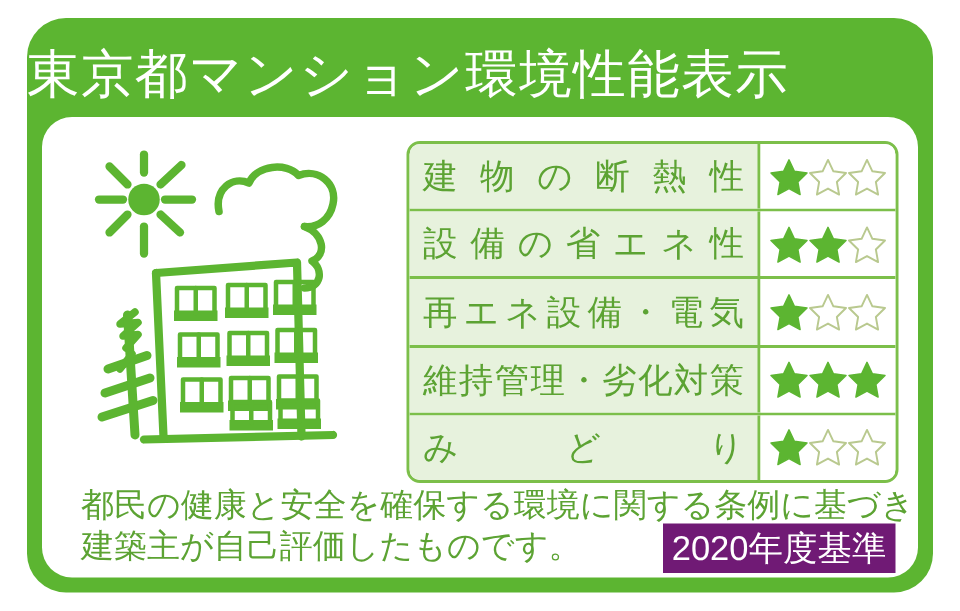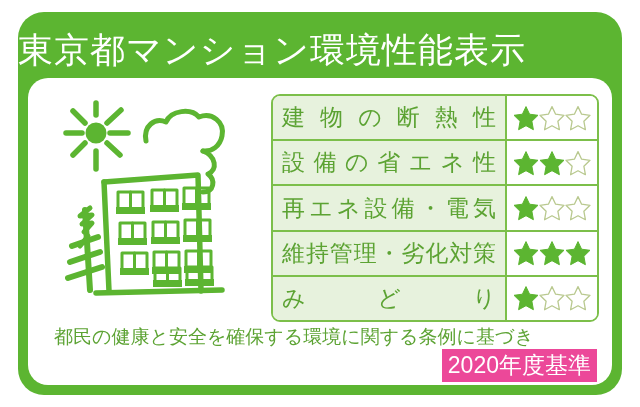--- a/index.html
+++ b/index.html
@@ -130,29 +130,29 @@
   
   #footer {
     position: absolute;
     left: 26px;
     top: 245px;
     width: 540px;
     height: 56px;
   }
   .footer-line {
     color: #5CA333;
-    font-size: 19px;
+    font-size: 22px;
     line-height: 27px;
     white-space: nowrap;
   }
   #year-badge {
     position: absolute;
     right: -3px;
     top: 26px;
-    background: #ec4899;
+    background: #701a75;
     color: #ffffff;
     font-size: 23px;
     line-height: 30px;
     padding: 1px 6px 2px 6px;
     white-space: nowrap;
   }
 </style>
 </head>
 <body>
 
@@ -367,17 +367,18 @@
             <svg viewBox="0 0 26 26" class="star">
               <polygon points="13,1.6 16.6,9.2 25,10.3 18.9,16.3 20.4,24.7 13,20.7 5.6,24.7 7.1,16.3 1,10.3 9.4,9.2" fill="none" stroke="#B9C98F" stroke-width="1.3" stroke-linejoin="round"></polygon>
             </svg>
           </div>
       </div>
 
     </div>
 
     <div id="footer">
       <div class="footer-line">都民の健康と安全を確保する環境に関する条例に基づき</div>
+      <div class="footer-line">建築主が自己評価したものです。</div>
       <div id="year-badge">2020年度基準</div>
     </div>
 
   </div>
 </div>
 
 </body></html>

